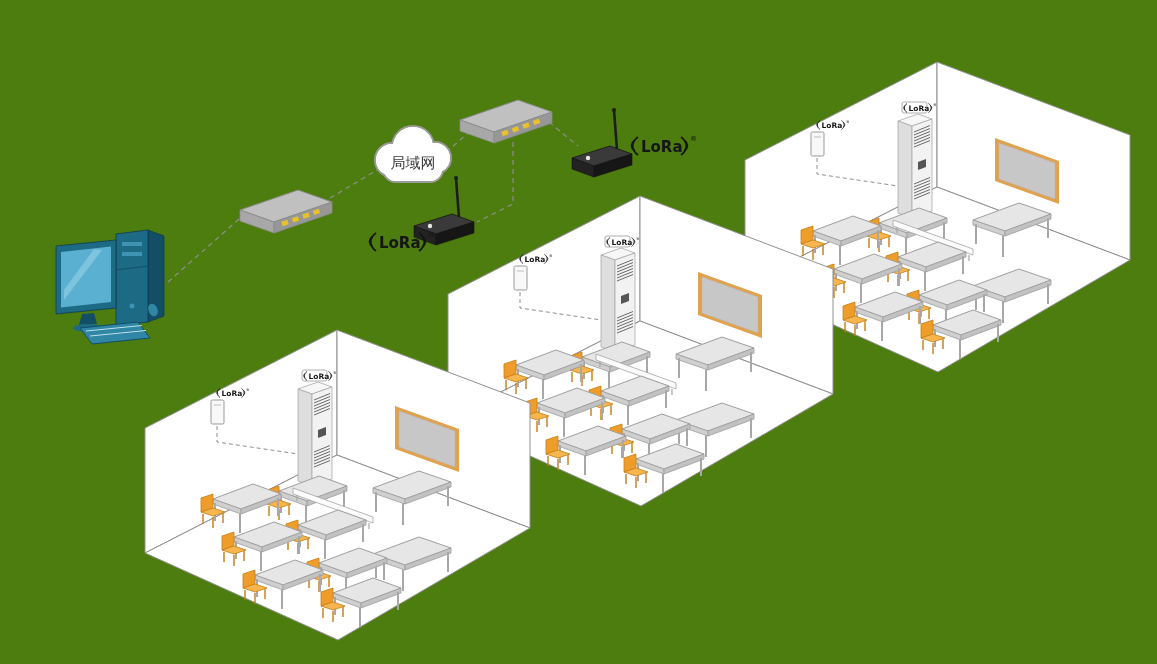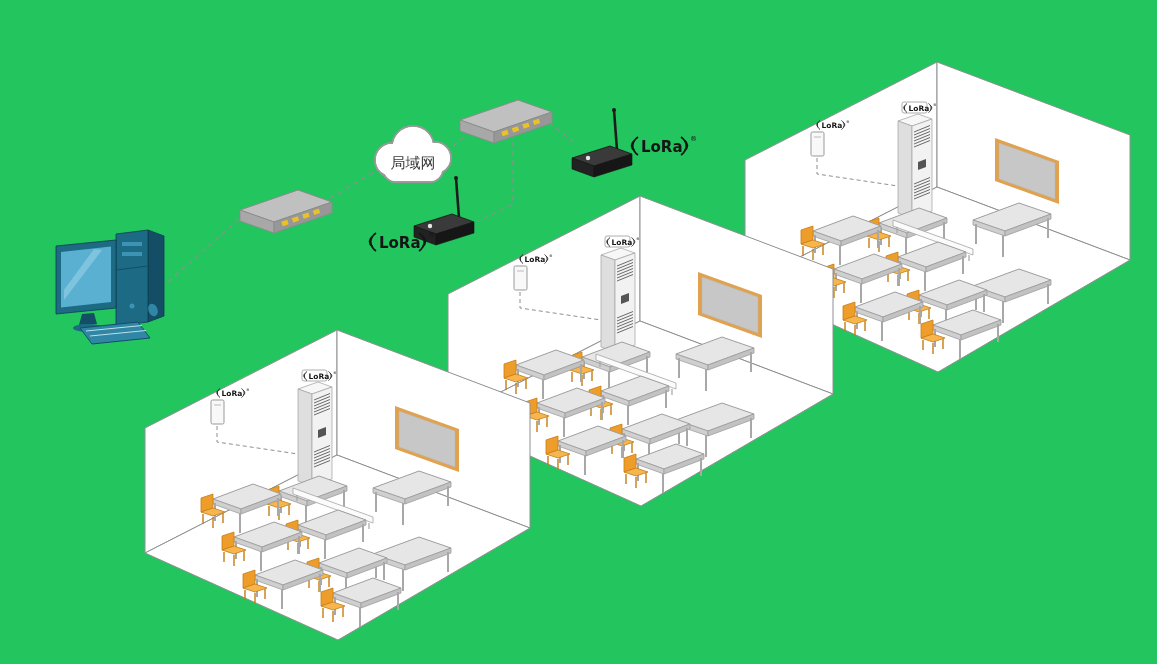--- a/index.html
+++ b/index.html
@@ -1,16 +1,16 @@
 <!DOCTYPE html>
 <html><head>
 <meta charset="utf-8">
 <style>
   html,body{margin:0;padding:0;background:#ffffff;}
-  .canvas{position:relative;width:1157px;height:664px;background:#22c55e;overflow:hidden;
+  .canvas{position:relative;width:1157px;height:664px;background:#4d7c0f;overflow:hidden;
           font-family:"Liberation Sans","DejaVu Sans",sans-serif;}
   svg text{font-family:"DejaVu Sans","Liberation Sans",sans-serif;}
 </style>
 </head>
 <body>
 
 <div class="canvas">
 <svg width="1157" height="664" viewBox="0 0 1157 664" xmlns="http://www.w3.org/2000/svg">
 
   <defs>

